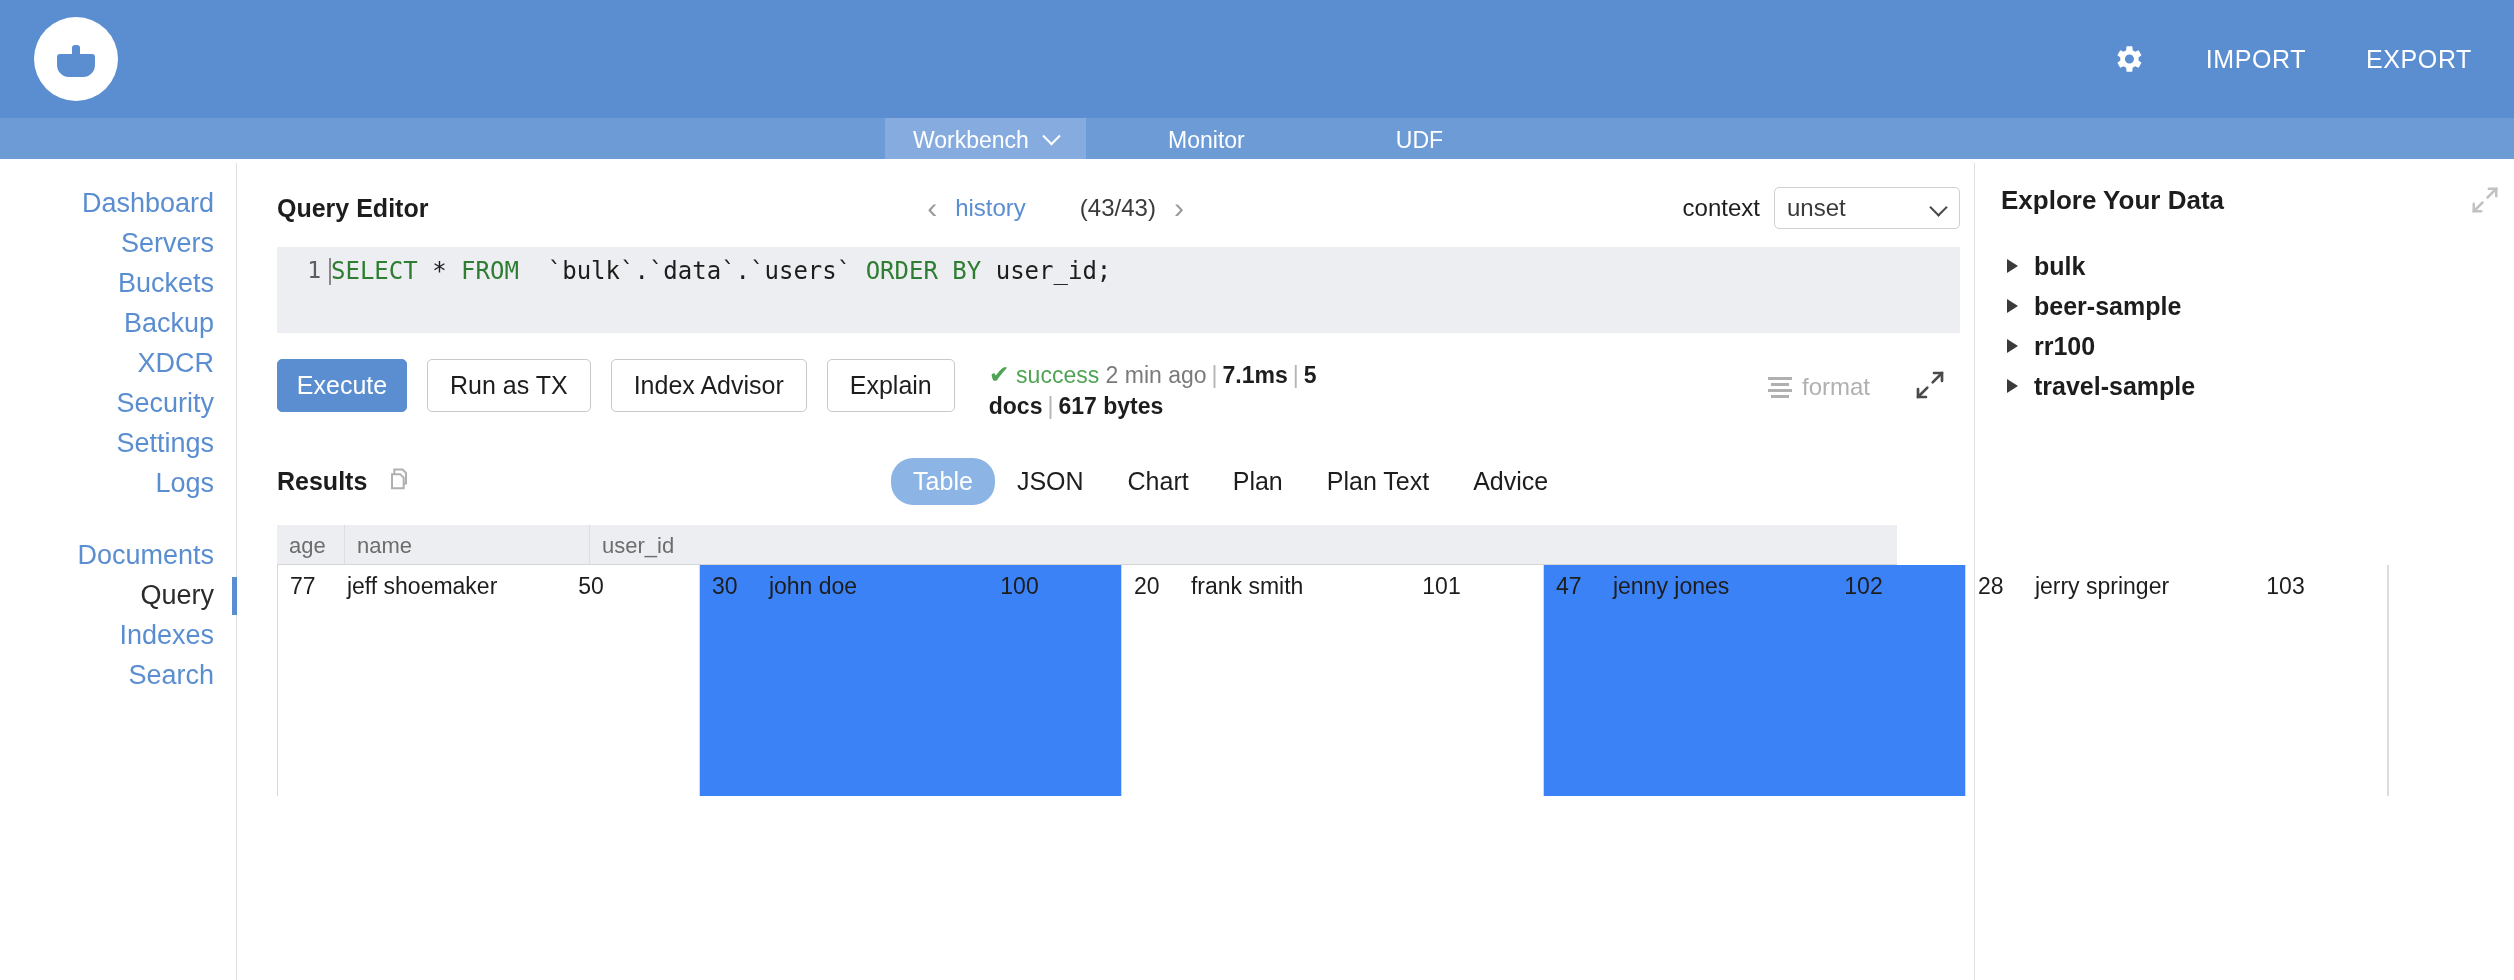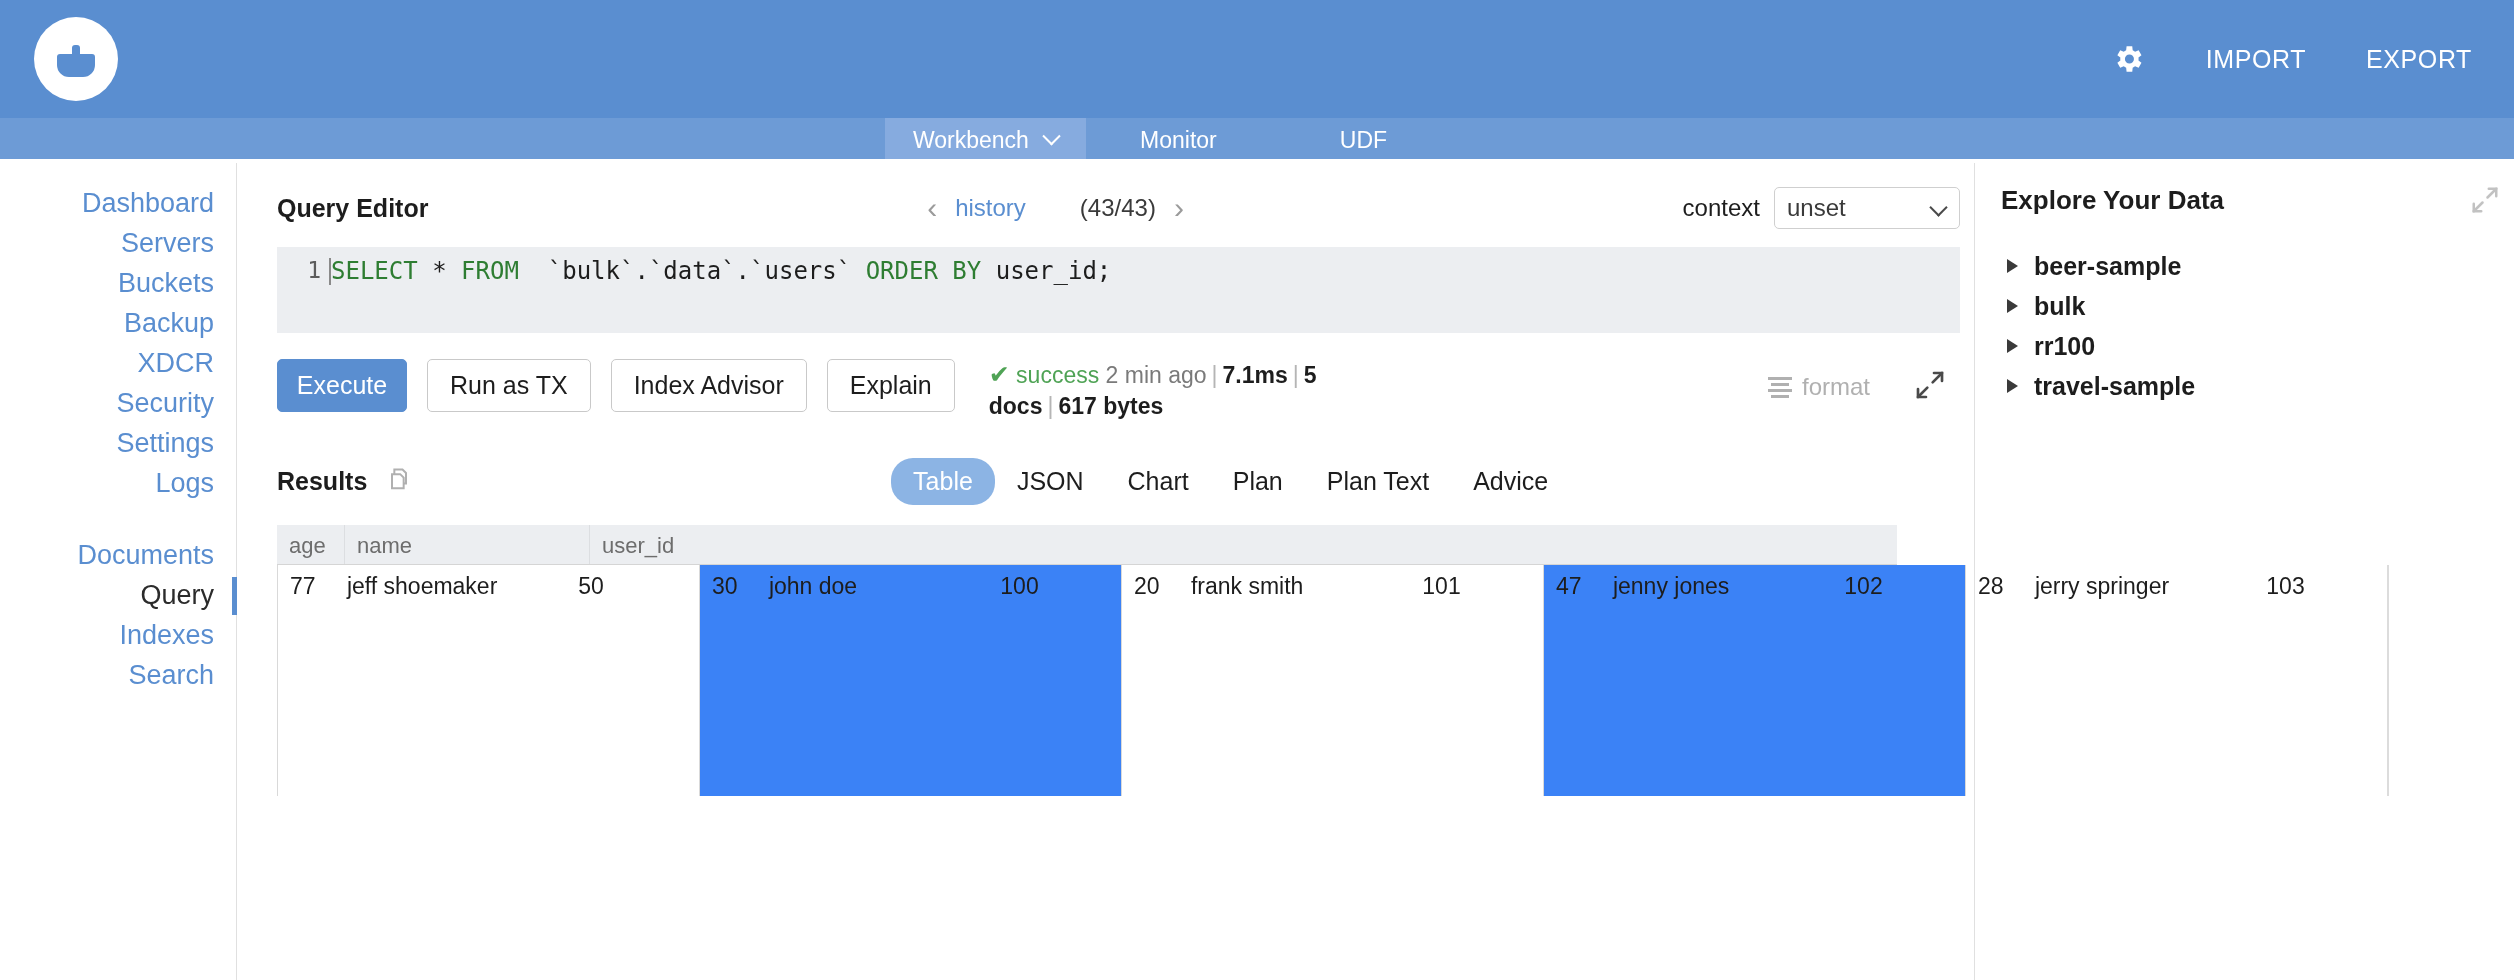--- a/index.html
+++ b/index.html
@@ -55,20 +55,21 @@
   }
 
   
   .tabbar {
     height: 45px;
     background: #6d9bd6;
     display: flex;
     align-items: stretch;
     padding-left: 885px;
     position: relative;
+    gap: 28px;
   }
   .tabbar::after {
     content: "";
     position: absolute; left: 0; right: 0; bottom: 0;
     height: 4px; background: #ffffff;
   }
   .tab {
     display: flex; align-items: center; justify-content: center;
     gap: 16px;
     padding: 0 28px;
@@ -522,25 +523,25 @@
       <svg width="30" height="30" viewBox="0 0 24 24" fill="none" stroke="#c2c2c2" stroke-width="2" stroke-linecap="round">
         <path d="M14 10 L21 3"></path>
           <path d="M15 3 h6 v6"></path>
         <path d="M10 14 L3 21"></path>
           <path d="M9 21 H3 v-6"></path>
       </svg>
     </div>
     <div class="bucket-list">
       <div class="bucket">
         <span class="tri"></span>
-        <span class="bucket-name">beer-sample</span>
+        <span class="bucket-name">bulk</span>
       </div>
       <div class="bucket">
         <span class="tri"></span>
-        <span class="bucket-name">bulk</span>
+        <span class="bucket-name">beer-sample</span>
       </div>
       <div class="bucket">
         <span class="tri"></span>
         <span class="bucket-name">rr100</span>
       </div>
       <div class="bucket">
         <span class="tri"></span>
         <span class="bucket-name">travel-sample</span>
       </div>
     </div>

